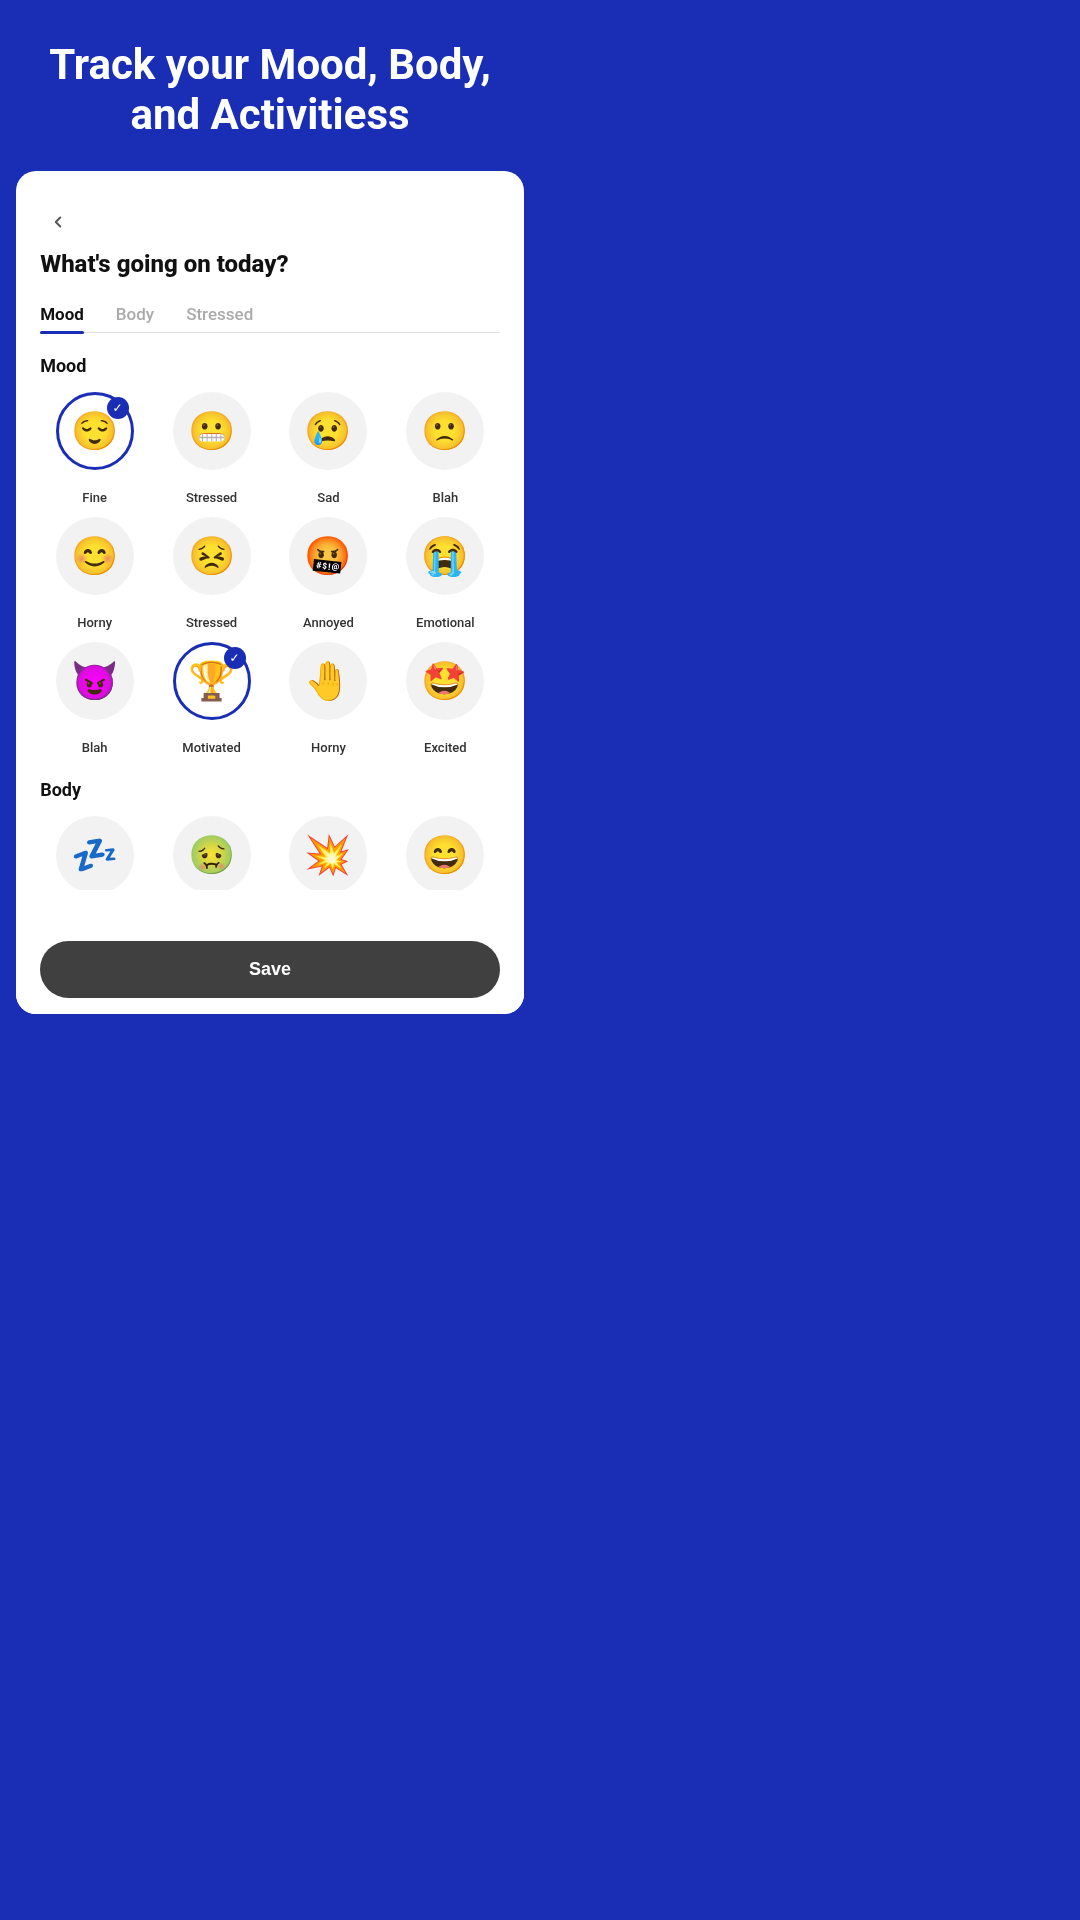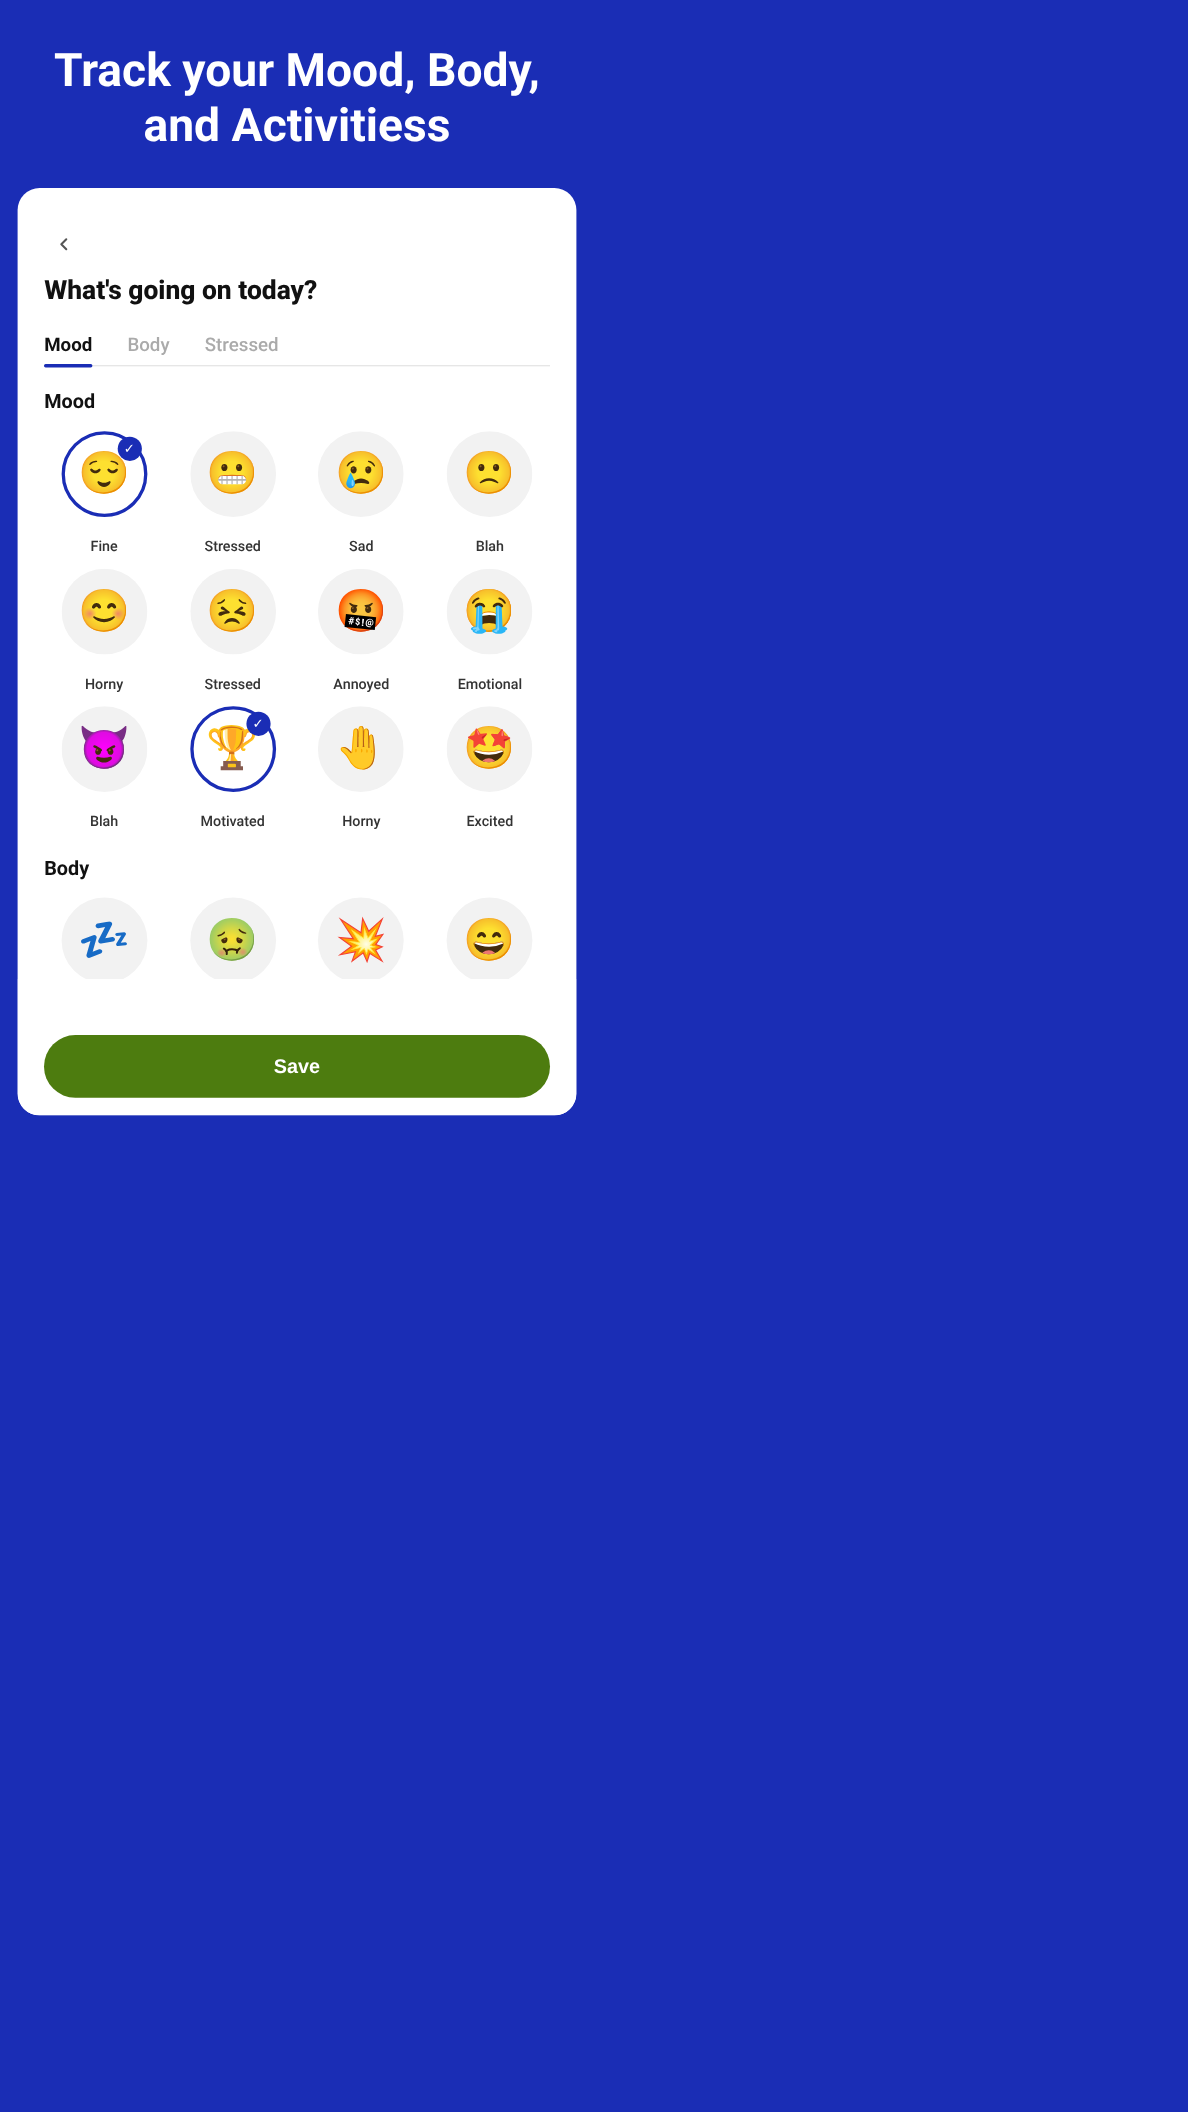--- a/index.html
+++ b/index.html
@@ -167,21 +167,21 @@
     .save-bar {
       position: absolute;
       bottom: 0;
       left: 0;
       right: 0;
       padding: 12px 24px 16px 24px;
       background: white;
     }
     .save-btn {
       width: 100%;
-      background: #4d7c0f;
+      background: #404040;
       color: white;
       border: none;
       border-radius: 50px;
       padding: 18px;
       font-size: 18px;
       font-weight: 600;
       cursor: pointer;
       text-align: center;
       margin-top: 39px;
     }

